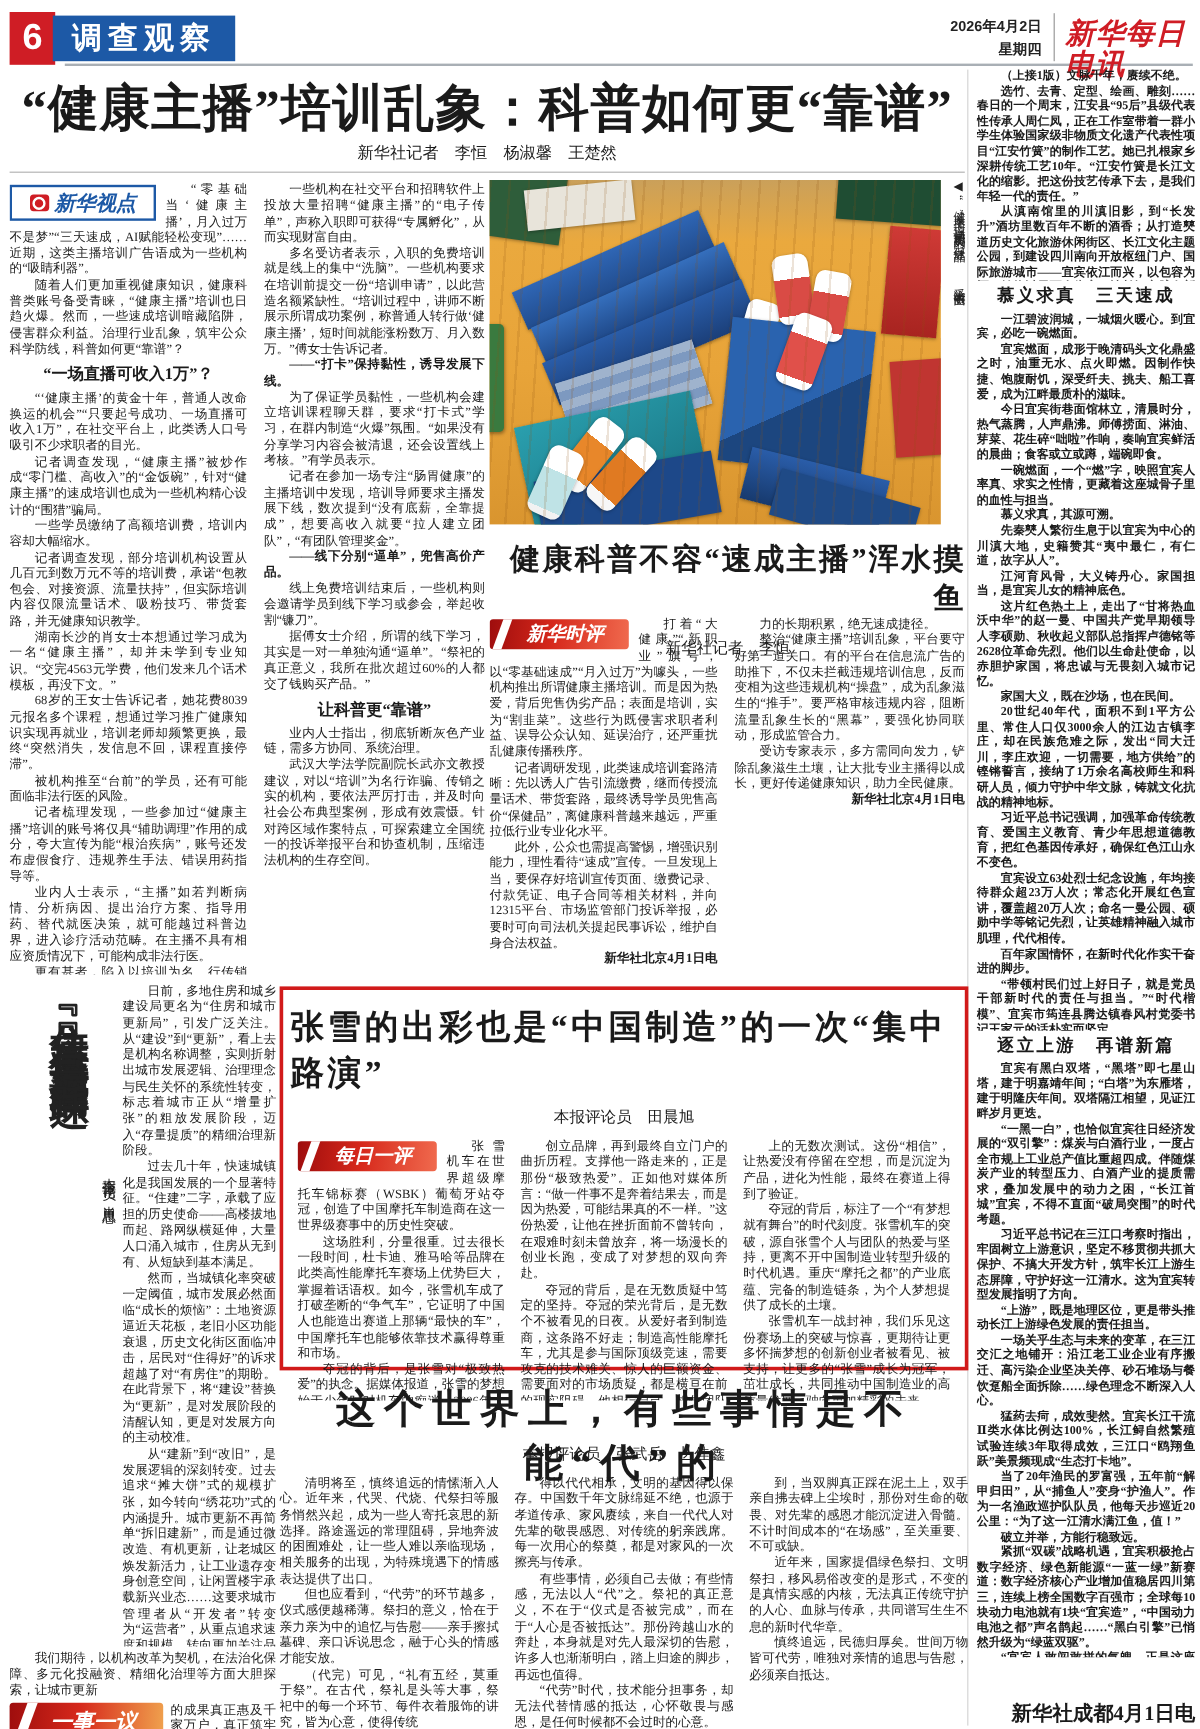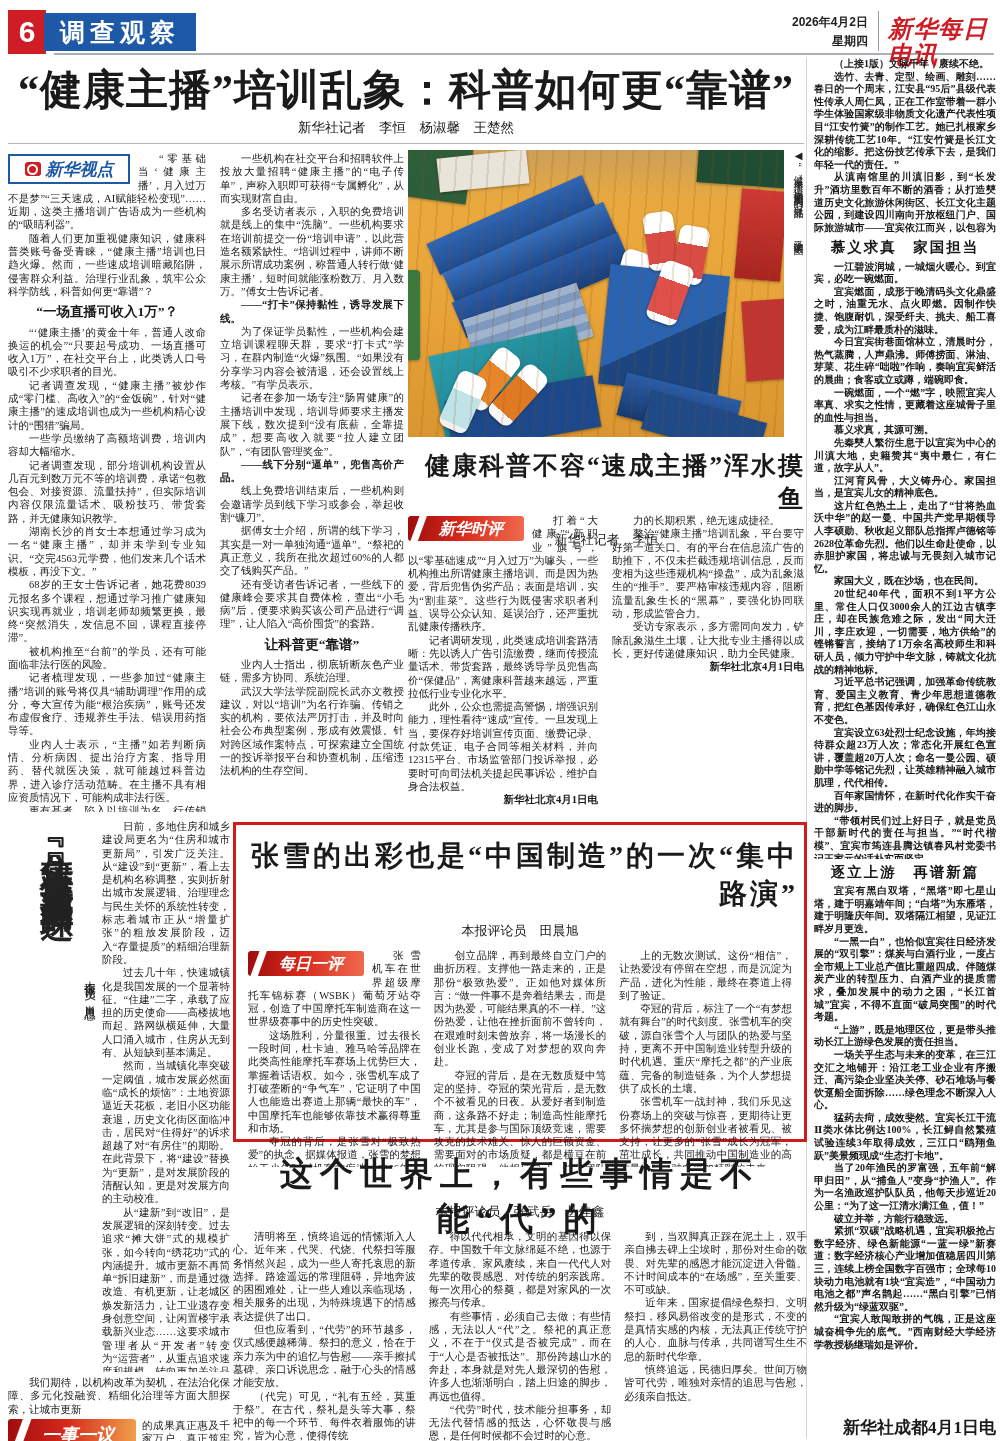--- a/index.html
+++ b/index.html
@@ -23,21 +23,21 @@
   .lead{font-weight:bold;}
   .date{text-indent:0;text-align:right;font-weight:bold;}
   
   .headline1{position:absolute;left:8px;top:62px;width:796px;text-align:center;
              font-size:42px;font-weight:bold;letter-spacing:1px;}
   .byline1{position:absolute;left:8px;top:119px;width:796px;text-align:center;font-size:13.5px;}
   .rule1{position:absolute;left:8px;top:143px;width:796px;height:1px;background:#b5b5b5;}
   .headline2{position:absolute;left:408px;top:449px;width:397px;text-align:right;
              font-size:25px;font-weight:bold;letter-spacing:2px;}
   .byline2{position:absolute;left:408px;top:489px;width:397px;text-align:center;font-size:13px;margin-top:42px;}
-  .headline3{text-align:right;font-size:28px;font-weight:bold;letter-spacing:3px;margin:12px 6px 0;}
+  .headline3{text-align:left;font-size:28px;font-weight:bold;letter-spacing:3px;margin:12px 6px 0;}
   .byline3{text-align:center;font-size:13px;margin-top:9px;}
   .headline4{position:absolute;left:233px;top:1152px;width:574px;text-align:center;
              font-size:33px;font-weight:bold;letter-spacing:7px;}
   .byline4{position:absolute;left:233px;top:1203px;width:574px;text-align:center;font-size:13px;}
   
   .badge-red{float:left;margin:2px 8px 3px 0;width:116px;height:25px;border-radius:3px;
       background:linear-gradient(95deg,#9e0d0d,#d6281b 45%,#f06a4e);position:relative;overflow:hidden;
       color:#fff;font:bold italic 16px/25px "Liberation Sans",sans-serif;text-align:center;
       font-style:italic;padding-left:10px;box-sizing:border-box;}
   .badge-red::before{content:'';position:absolute;left:7px;top:-4px;width:7px;height:34px;
@@ -129,21 +129,20 @@
   <div class="txt" style="left:220px;top:152px;width:184px;height:660px;">
     <div>
         <p class="pp p">一些机构在社交平台和招聘软件上投放大量招聘“健康主播”的“电子传单”，声称入职即可获得“专属孵化”，从而实现财富自由。</p>
         <p class="pp p">多名受访者表示，入职的免费培训就是线上的集中“洗脑”。一些机构要求在培训前提交一份“培训申请”，以此营造名额紧缺性。“培训过程中，讲师不断展示所谓成功案例，称普通人转行做‘健康主播’，短时间就能涨粉数万、月入数万。”傅女士告诉记者。</p>
         <p class="pp lead">——“打卡”保持黏性，诱导发展下线。</p>
         <p class="pp p">为了保证学员黏性，一些机构会建立培训课程聊天群，要求“打卡式”学习，在群内制造“火爆”氛围。“如果没有分享学习内容会被清退，还会设置线上考核。”有学员表示。</p>
         <p class="pp p">记者在参加一场专注“肠胃健康”的主播培训中发现，培训导师要求主播发展下线，数次提到“没有底薪，全靠提成”，想要高收入就要“拉人建立团队”，“有团队管理奖金”。</p>
         <p class="pp lead">——线下分别“逼单”，兜售高价产品。</p>
         <p class="pp p">线上免费培训结束后，一些机构则会邀请学员到线下学习或参会，举起收割“镰刀”。</p>
         <p class="pp p">据傅女士介绍，所谓的线下学习，其实是一对一单独沟通“逼单”。“祭祀的真正意义，我所在批次超过60%的人都交了钱购买产品。”</p>
-        <p class="pp p">还有受访者告诉记者，一些线下的健康峰会要求其自费体检，查出“小毛病”后，便要求购买该公司产品进行“调理”，让人陷入“高价囤货”的套路。</p>
         <p class="pp sub">让科普更“靠谱”</p>
         <p class="pp p">业内人士指出，彻底斩断灰色产业链，需多方协同、系统治理。</p>
         <p class="pp p">武汉大学法学院副院长武亦文教授建议，对以“培训”为名行诈骗、传销之实的机构，要依法严厉打击，并及时向社会公布典型案例，形成有效震慑。针对跨区域作案特点，可探索建立全国统一的投诉举报平台和协查机制，压缩违法机构的生存空间。</p>
       </div>
   </div>
 
   <div class="photo">
     <div class="ph" style="left:-8px;top:-10px;width:70px;height:60px;background:#2e5d3a;transform:rotate(8deg);"></div>
     <div class="ph" style="left:30px;top:4px;width:90px;height:34px;background:#e8e4da;transform:rotate(-6deg);"></div>
     <div class="ph" style="left:290px;top:-12px;width:110px;height:48px;background:#1f4d33;transform:rotate(4deg);"></div>
@@ -193,21 +192,21 @@
 
   <div class="rail-rule"></div>
   <div class="rail">
     <div class="rail-sec" style="height:176px;">
         <div>
           <p class="pp p">（上接1版）文脉千年，赓续不绝。</p>
           <p class="pp p">选竹、去青、定型、绘画、雕刻……春日的一个周末，江安县“95后”县级代表性传承人周仁凤，正在工作室带着一群小学生体验国家级非物质文化遗产代表性项目“江安竹簧”的制作工艺。她已扎根家乡深耕传统工艺10年。“江安竹簧是长江文化的缩影。把这份技艺传承下去，是我们年轻一代的责任。”</p>
           <p class="pp p">从滇南馆里的川滇旧影，到“长发升”酒坊里数百年不断的酒香；从打造僰道历史文化旅游休闲街区、长江文化主题公园，到建设四川南向开放枢纽门户、国际旅游城市——宜宾依江而兴，以包容为怀，始终以天下人为宾，让长江文脉在新时代生生不息。</p>
         </div>
       </div>
-    <h3>慕义求真　家国担当</h3>
+    <h3>慕义求真　三天速成</h3>
     <div class="rail-sec" style="height:598px;">
         <div>
           <p class="pp p">一江碧波润城，一城烟火暖心。到宜宾，必吃一碗燃面。</p>
           <p class="pp p">宜宾燃面，成形于晚清码头文化鼎盛之时，油重无水、点火即燃。因制作快捷、饱腹耐饥，深受纤夫、挑夫、船工喜爱，成为江畔最质朴的滋味。</p>
           <p class="pp p">今日宜宾街巷面馆林立，清晨时分，热气蒸腾，人声鼎沸。师傅捞面、淋油、芽菜、花生碎“咄啦”作响，奏响宜宾鲜活的晨曲；食客或立或蹲，端碗即食。</p>
           <p class="pp p">一碗燃面，一个“燃”字，映照宜宾人率真、求实之性情，更藏着这座城骨子里的血性与担当。</p>
           <p class="pp p">慕义求真，其源可溯。</p>
           <p class="pp p">先秦僰人繁衍生息于以宜宾为中心的川滇大地，史籍赞其“夷中最仁，有仁道，故字从人”。</p>
           <p class="pp p">江河育风骨，大义铸丹心。家国担当，是宜宾儿女的精神底色。</p>
           <p class="pp p">这片红色热土上，走出了“甘将热血沃中华”的赵一曼、中国共产党早期领导人李硕勋、秋收起义部队总指挥卢德铭等2628位革命先烈。他们以生命赴使命，以赤胆护家国，将忠诚与无畏刻入城市记忆。</p>
@@ -217,20 +216,21 @@
           <p class="pp p">宜宾设立63处烈士纪念设施，年均接待群众超23万人次；常态化开展红色宣讲，覆盖超20万人次；命名一曼公园、硕勋中学等铭记先烈，让英雄精神融入城市肌理，代代相传。</p>
           <p class="pp p">百年家国情怀，在新时代化作实干奋进的脚步。</p>
           <p class="pp p">“带领村民们过上好日子，就是党员干部新时代的责任与担当。”“时代楷模”、宜宾市筠连县腾达镇春风村党委书记王家元的话朴实而坚定。</p>
         </div>
       </div>
     <h3>逐立上游　再谱新篇</h3>
     <div class="rail-sec" style="height:496px;">
         <div>
           <p class="pp p">宜宾有黑白双塔，“黑塔”即七星山塔，建于明嘉靖年间；“白塔”为东雁塔，建于明隆庆年间。双塔隔江相望，见证江畔岁月更迭。</p>
           <p class="pp p">“一黑一白”，也恰似宜宾往日经济发展的“双引擎”：煤炭与白酒行业，一度占全市规上工业总产值比重超四成。伴随煤炭产业的转型压力、白酒产业的提质需求，叠加发展中的动力之困，“长江首城”宜宾，不得不直面“破局突围”的时代考题。</p>
+          <p class="pp p">习近平总书记在三江口考察时指出，牢固树立上游意识，坚定不移贯彻共抓大保护、不搞大开发方针，筑牢长江上游生态屏障，守护好这一江清水。这为宜宾转型发展指明了方向。</p>
           <p class="pp p">“上游”，既是地理区位，更是带头推动长江上游绿色发展的责任担当。</p>
           <p class="pp p">一场关乎生态与未来的变革，在三江交汇之地铺开：沿江老工业企业有序搬迁、高污染企业坚决关停、砂石堆场与餐饮趸船全面拆除……绿色理念不断深入人心。</p>
           <p class="pp p">猛药去疴，成效斐然。宜宾长江干流Ⅱ类水体比例达100%，长江鲟自然繁殖试验连续3年取得成效，三江口“鸥翔鱼跃”美景频现成“生态打卡地”。</p>
           <p class="pp p">当了20年渔民的罗富强，五年前“解甲归田”，从“捕鱼人”变身“护渔人”。作为一名渔政巡护队队员，他每天步巡近20公里：“为了这一江清水满江鱼，值！”</p>
           <p class="pp p">破立并举，方能行稳致远。</p>
           <p class="pp p">紧抓“双碳”战略机遇，宜宾积极抢占数字经济、绿色新能源“一蓝一绿”新赛道：数字经济核心产业增加值稳居四川第三，连续上榜全国数字百强市；全球每10块动力电池就有1块“宜宾造”，“中国动力电池之都”声名鹊起……“黑白引擎”已悄然升级为“绿蓝双驱”。</p>
           <p class="pp p">“宜宾人敢闯敢拼的气魄，正是这座城奋楫争先的底气。”西南财经大学经济学教授杨继瑞如是评价。</p>
         </div>
       </div>
   </div>

